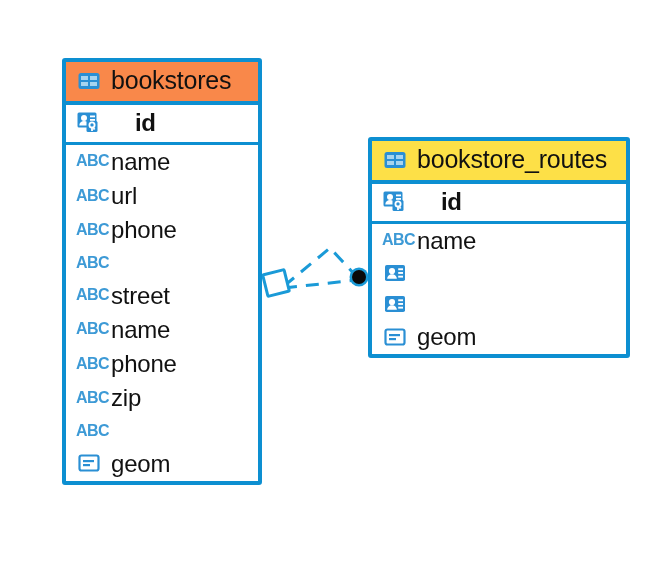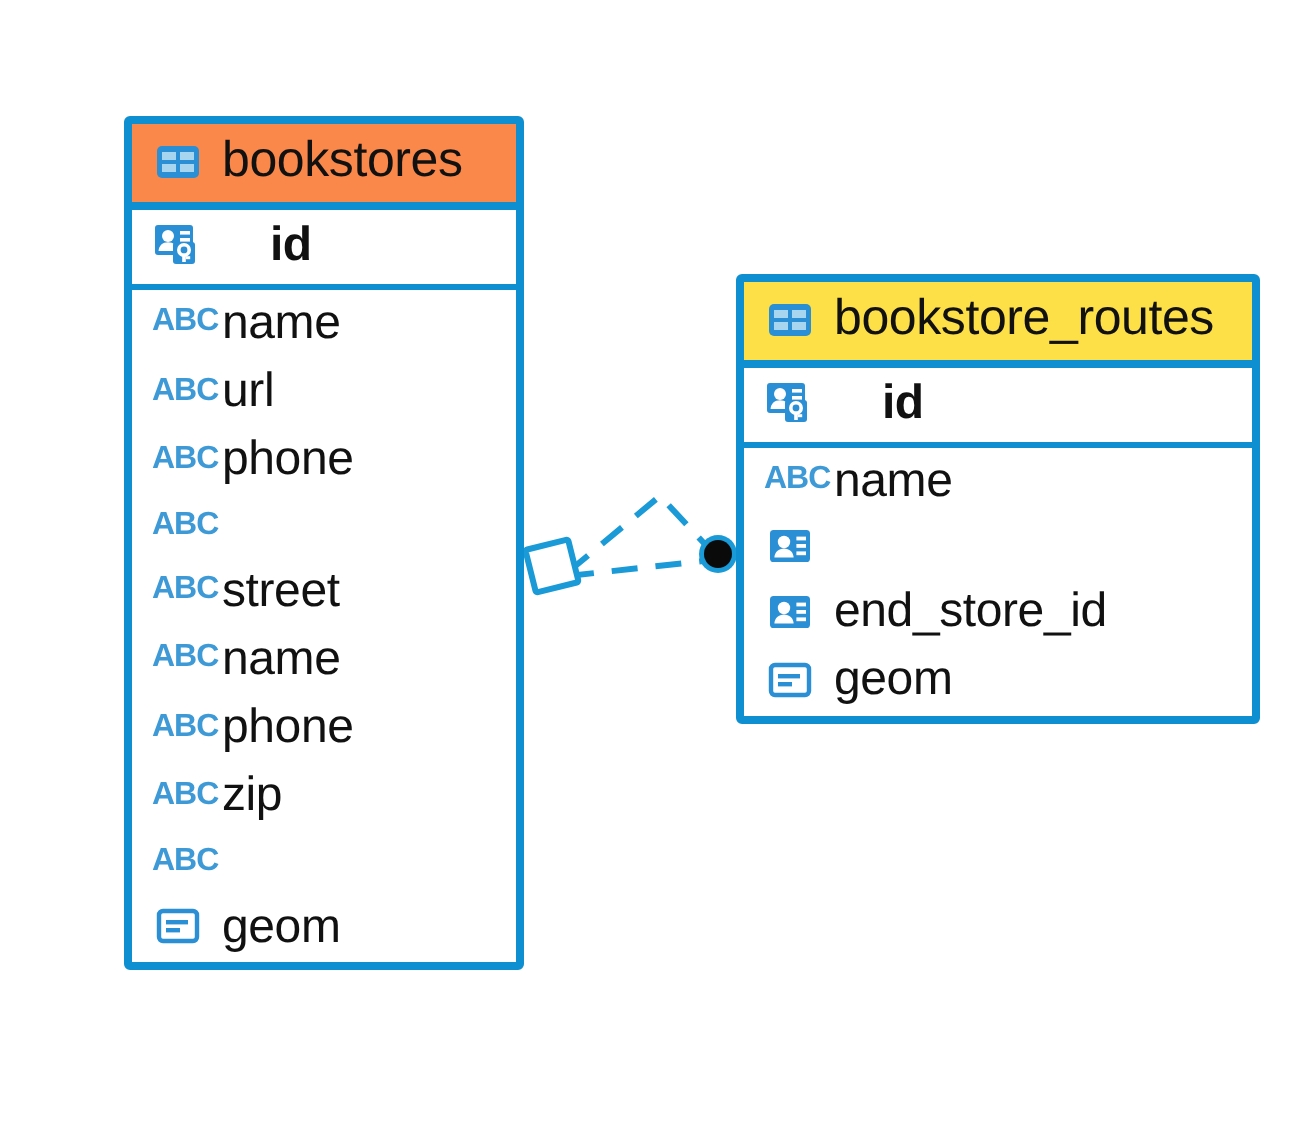--- a/index.html
+++ b/index.html
@@ -275,21 +275,20 @@
       <span class="icon">
         <svg width="26" height="26" viewBox="0 0 26 26">
           <rect x="3" y="5" width="20" height="16" rx="1.8" fill="#2a8fd4"></rect>
           <circle cx="10" cy="11" r="3.1" fill="#ffffff"></circle>
           <path d="M5.2 18.8c0-2.8 2.2-4.6 4.8-4.6s4.8 1.8 4.8 4.6z" fill="#ffffff"></path>
           <rect x="16.2" y="8.3" width="4.8" height="1.9" fill="#ffffff"></rect>
           <rect x="16.2" y="12" width="4.8" height="1.9" fill="#ffffff"></rect>
           <rect x="16.2" y="15.7" width="4.8" height="1.9" fill="#ffffff"></rect>
         </svg>
       </span>
-      <span class="field-name">end_store_id</span>
     </div>
 
     <div class="field-row">
       <span class="icon">
         <svg width="26" height="26" viewBox="0 0 26 26">
           <rect x="3.5" y="5.5" width="19" height="15" rx="2" fill="#ffffff" stroke="#2a8fd4" stroke-width="2.2"></rect>
           <rect x="7" y="10" width="11" height="2.2" fill="#2a8fd4"></rect>
           <rect x="7" y="14" width="7" height="2.2" fill="#2a8fd4"></rect>
         </svg>
       </span>

